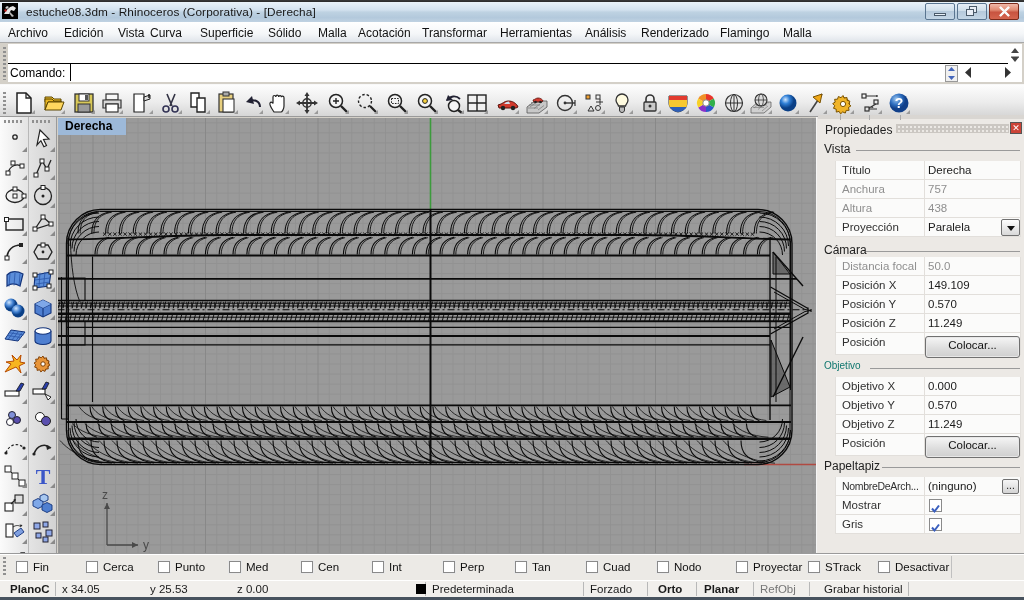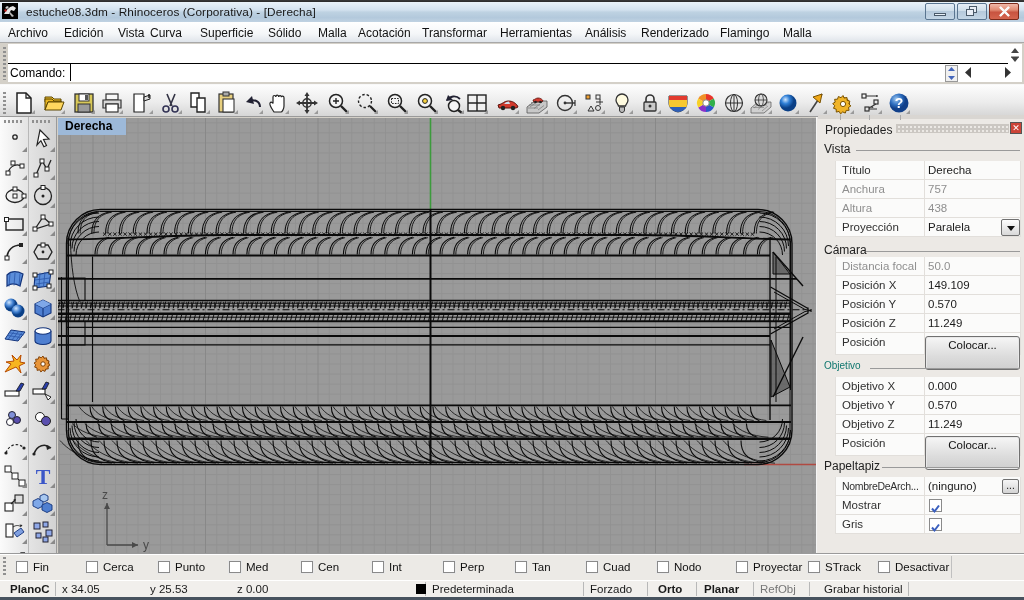--- a/index.html
+++ b/index.html
@@ -29,21 +29,21 @@
  font-size:12px;font-weight:bold;color:#000;padding-left:7px;line-height:17px}
 .props{position:absolute;left:816px;top:117px;width:208px;height:436px;background:#ece9e5;border-left:1px solid #f5f5f5}
 .ptxt{position:absolute;font-size:11.5px;color:#303030;white-space:pre}
 .pdots{position:absolute;background-image:repeating-linear-gradient(90deg,#c8c4bf 0 2px,transparent 2px 4px),repeating-linear-gradient(180deg,#c8c4bf 0 2px,transparent 2px 4px);background-size:100% 100%;opacity:0.9}
 .pclose{position:absolute;left:1010px;top:122px;width:12px;height:12px;background:#cc4438;border:1px solid #555;
  color:#fff;font-size:9px;line-height:11px;text-align:center}
 .pline{position:absolute;height:1px;background:#9a9a9a}
 .prow{position:absolute;left:835px;width:186px;background:#fbfbfa;border:1px solid #e2dfdb;border-top:none}
 .dropbtn{position:absolute;width:19px;height:17px;background:linear-gradient(180deg,#fefefe,#d8d8d8);border:1px solid #707070;border-radius:2px}
 .dtri{position:absolute;left:5px;top:6px;width:0;height:0;border-left:4.5px solid transparent;border-right:4.5px solid transparent;border-top:5px solid #111}
-.cbtn{position:absolute;width:95px;height:34px;background:linear-gradient(180deg,#f6f6f6,#dcdcdc 60%,#cfcfcf);
+.cbtn{position:absolute;width:95px;height:22px;background:linear-gradient(180deg,#f6f6f6,#dcdcdc 60%,#cfcfcf);
  border:1px solid #707070;border-radius:3px;box-shadow:0 0 0 1px #e8e8e8 inset;font-size:11.5px;color:#111;text-align:center;line-height:16px}
 .mbtn{position:absolute;width:17px;height:15px;background:linear-gradient(180deg,#f6f6f6,#d4d4d4);
  border:1px solid #707070;border-radius:2px;font-size:10px;color:#111;text-align:center;line-height:12px}
 .chk{position:absolute;width:13px;height:13px;background:#fff;border:1px solid #8a8a8a}
 .osnap{position:absolute;left:0;top:553px;width:1024px;height:27px;background:#eceae6;
  border-top:1px solid #9a9a9a;box-shadow:0 1px 0 #ffffff inset}
 .oschk{position:absolute;width:12px;height:12px;background:#fff;border:1px solid #8a8a8a;box-shadow:0 0 0 1px #e8e8e8}
 .ostxt{position:absolute;font-size:11.5px;color:#111}
 .status{position:absolute;left:0;top:580px;width:1024px;height:17px;background:#f1efec;border-top:1px solid #fff}
 .sttxt{position:absolute;top:583px;font-size:11.5px}

